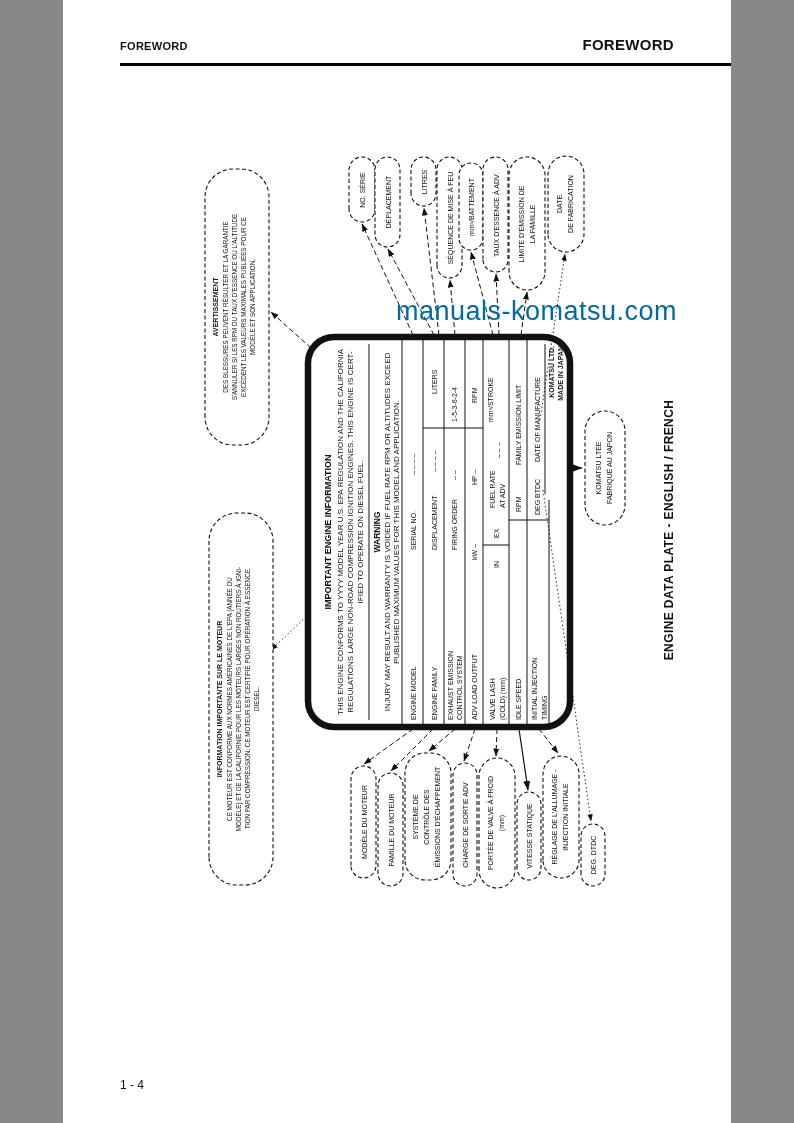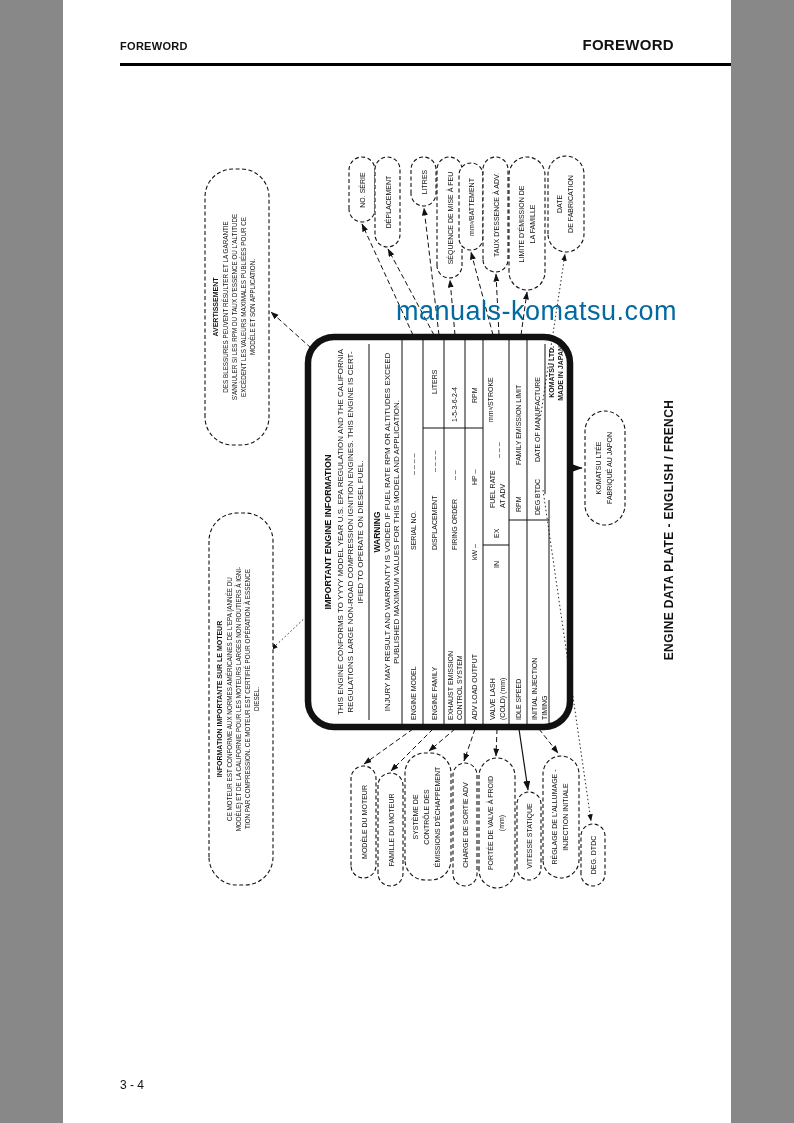--- a/index.html
+++ b/index.html
@@ -249,14 +249,14 @@
       <g>
         <rect x="365" y="382" width="114" height="40" rx="20" class="oval"></rect>
         <text x="422" y="398" class="t7 mid">KOMATSU LTÉE</text>
         <text x="422" y="409" class="t7 mid">FABRIQUÉ AU JAPON</text>
       </g>
 
       <text x="360" y="470" class="cap mid">ENGINE DATA PLATE - ENGLISH / FRENCH</text>
     </svg>
   </div>
 
-  <div class="ftr">3 - 4</div>
+  <div class="ftr">1 - 4</div>
 </div>
 
 </body></html>

